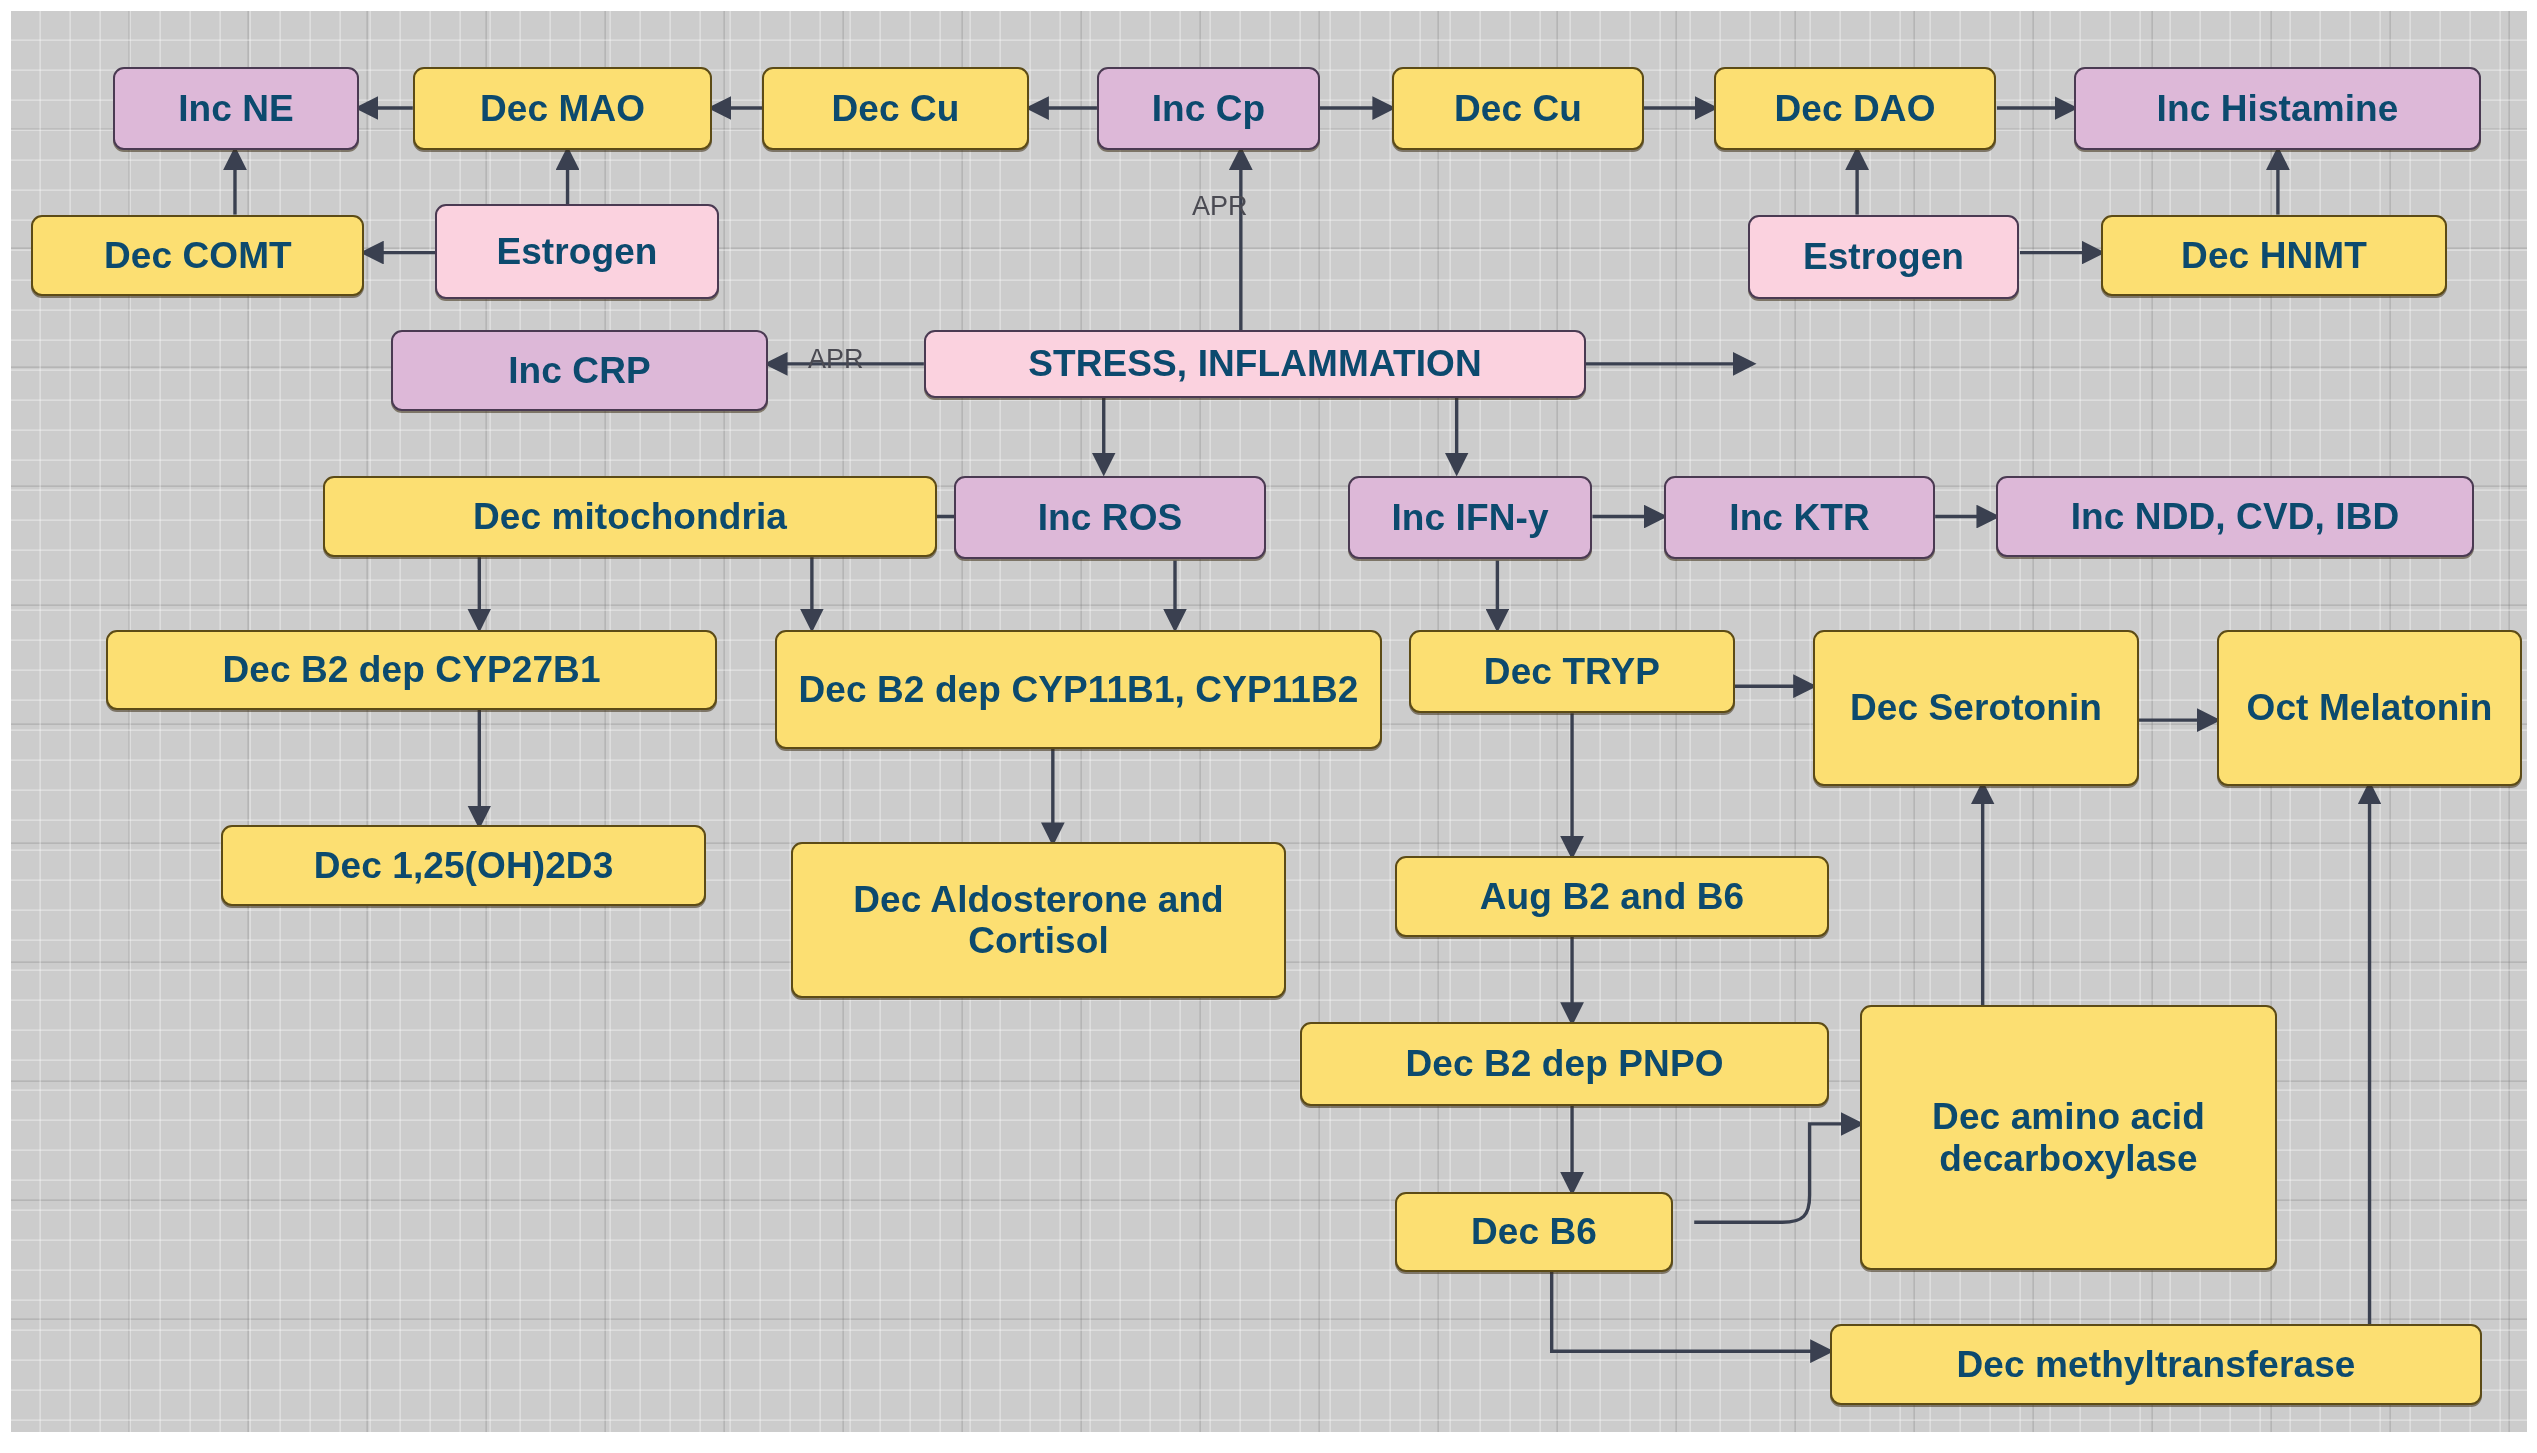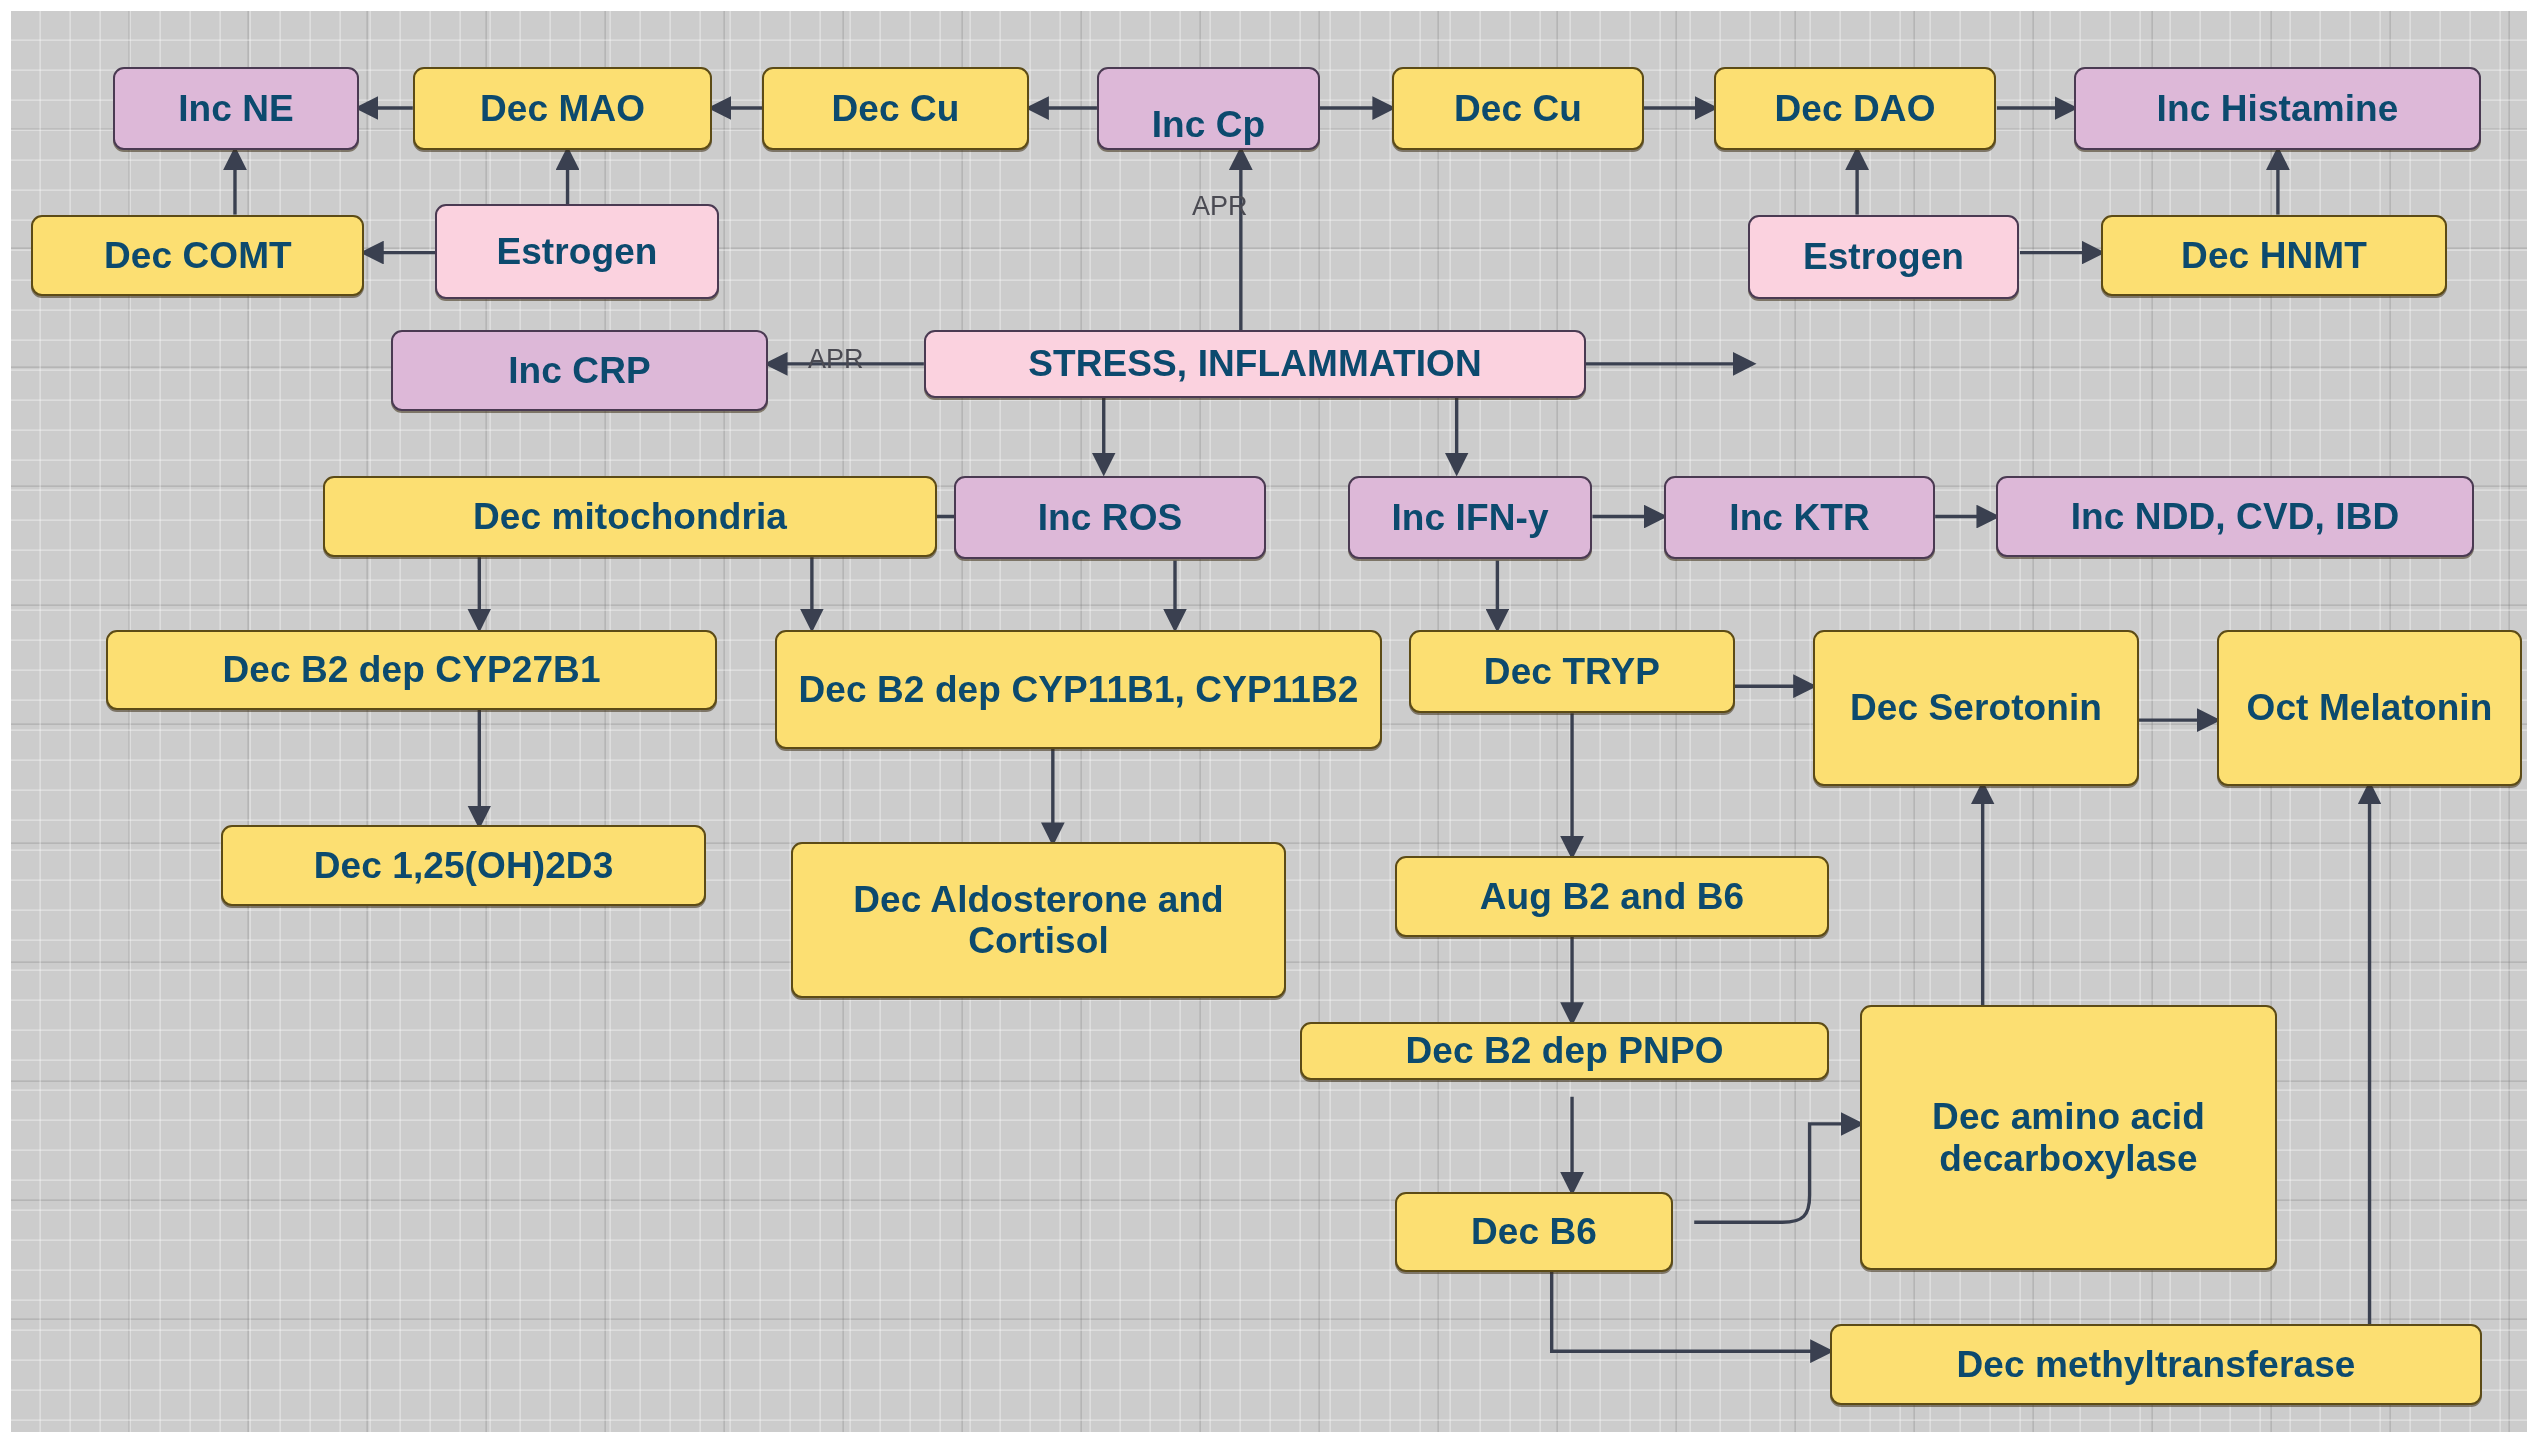--- a/index.html
+++ b/index.html
@@ -117,21 +117,21 @@
     </div>
 
     <div class="node yellow" style="left:402px;top:56px;width:299px;height:83px;font-size:37px;">
       <span>Dec MAO</span>
     </div>
 
     <div class="node yellow" style="left:751px;top:56px;width:267px;height:83px;font-size:37px;">
       <span>Dec Cu</span>
     </div>
 
-    <div class="node purple" style="left:1086px;top:56px;width:223px;height:83px;font-size:37px;align-items:flex-end;">
+    <div class="node purple" style="left:1086px;top:56px;width:223px;height:83px;font-size:37px;">
       <span>Inc Cp</span>
     </div>
 
     <div class="node yellow" style="left:1381px;top:56px;width:252px;height:83px;font-size:37px;">
       <span>Dec Cu</span>
     </div>
 
     <div class="node yellow" style="left:1703px;top:56px;width:282px;height:83px;font-size:37px;">
       <span>Dec DAO</span>
     </div>
@@ -210,21 +210,21 @@
     </div>
 
     <div class="node yellow" style="left:780px;top:831px;width:495px;height:156px;font-size:37px;">
       <span>Dec Aldosterone and Cortisol</span>
     </div>
 
     <div class="node yellow" style="left:1384px;top:845px;width:434px;height:81px;font-size:37px;">
       <span>Aug B2 and B6</span>
     </div>
 
-    <div class="node yellow" style="left:1289px;top:1011px;width:529px;height:58px;font-size:37px;">
+    <div class="node yellow" style="left:1289px;top:1011px;width:529px;height:84px;font-size:37px;">
       <span>Dec B2 dep PNPO</span>
     </div>
 
     <div class="node yellow" style="left:1849px;top:994px;width:417px;height:265px;font-size:37px;">
       <span>Dec  amino acid decarboxylase</span>
     </div>
 
     <div class="node yellow" style="left:1384px;top:1181px;width:278px;height:80px;font-size:37px;">
       <span>Dec B6</span>
     </div>

